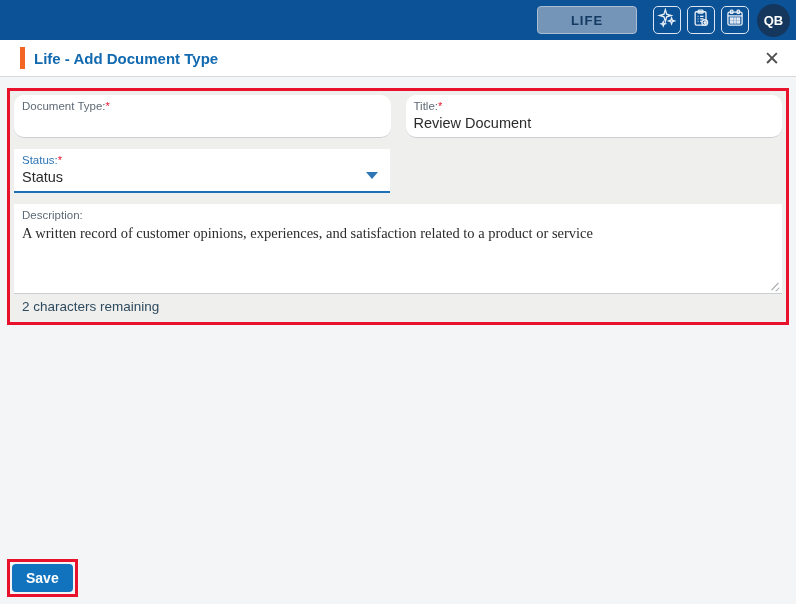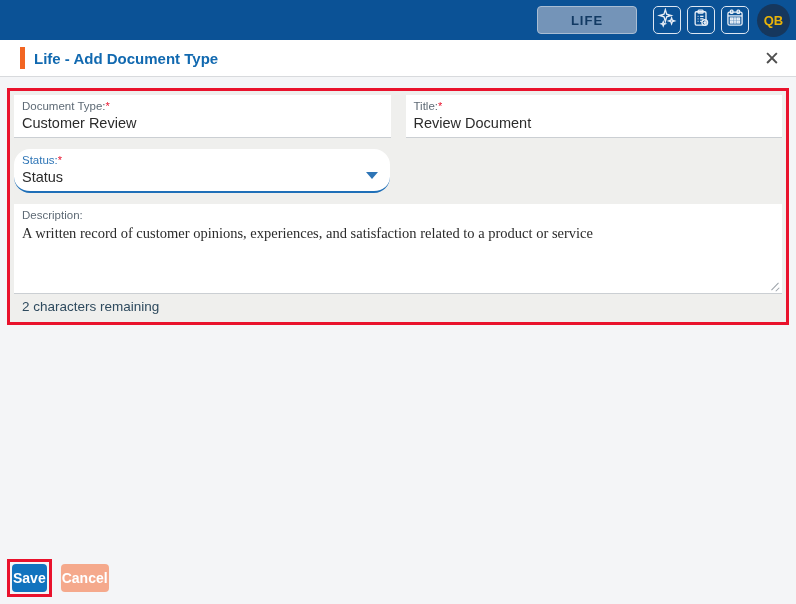--- a/index.html
+++ b/index.html
@@ -42,21 +42,21 @@
     display: flex; align-items: center; justify-content: center;
     margin-left: 6px;
     cursor: pointer;
     background: transparent;
   }
   .iconbtn svg { width: 20px; height: 20px; stroke: #E8EEF6; fill: none; stroke-width: 1.6; }
   .avatar {
     width: 33px; height: 33px;
     border-radius: 50%;
     background: #16375D;
-    color: #eab308;
+    color: #ffffff;
     font-size: 13px;
     font-weight: bold;
     display: flex; align-items: center; justify-content: center;
     margin-left: 8px;
     cursor: pointer;
   }
 
   
   .header {
     height: 37px;
@@ -94,21 +94,21 @@
     border: 3px solid #E9122C;
     background: #EFEFED;
     padding: 4px 4px 6px 4px;
   }
   .form-row { display: flex; gap: 15px; }
   .field {
     background: #FFFFFF;
     border-bottom: 1px solid #CBCFD3;
     padding: 4px 8px 3px 8px;
   }
-  .field.grow { flex: 1 1 0; }
+  .field.grow { flex: 1 1 0; border-radius: 10px; }
   .field-label {
     font-size: 11.5px;
     color: #5E6A75;
     line-height: 14px;
   }
   .field-label.focused { color: #2E75B6; }
   .req { color: #E9122C; font-size: 11px; vertical-align: top; }
   .field-value {
     width: 100%;
     border: none;
@@ -118,21 +118,20 @@
     color: #2B2B2B;
     background: transparent;
     padding: 2px 0 3px 0;
   }
   .row-gap { height: 11px; }
 
   .status-field {
     width: calc(50% - 8px);
     border-bottom: 2px solid #1F6FB8;
     position: relative;
-    border-radius: 16px;
   }
   .dd-arrow {
     position: absolute;
     right: 12px; bottom: 12px;
     width: 0; height: 0;
     border-left: 6px solid transparent;
     border-right: 6px solid transparent;
     border-top: 7px solid #2E75B6;
     cursor: pointer;
   }
@@ -186,21 +185,21 @@
     padding: 2px;
     display: inline-block;
   }
   .btn {
     border: none;
     border-radius: 4px;
     font-family: "Liberation Sans", "DejaVu Sans", sans-serif;
     font-size: 14px;
     font-weight: bold;
     color: #FFFFFF;
-    padding: 6px 1px;
+    padding: 6px 14px;
     cursor: pointer;
   }
   .btn-save { background: #1173BE; }
   .btn-cancel { background: #F5A98C; margin-left: 9px; }
 </style>
 </head>
 <body>
 
 <div class="topbar">
   <div class="app-btn">LIFE</div>
@@ -259,21 +258,20 @@
   <div class="close-x">✕</div>
 </div>
 
 <div class="main">
 
   <div class="form-panel">
 
     <div class="form-row">
       <div class="field grow">
         <div class="field-label"><span>Document Type:</span><sup class="req">*</sup></div>
-        <input class="field-value" type="text" value="Customer Review" style="">
       </div>
       <div class="field grow">
         <div class="field-label"><span>Title:</span><sup class="req">*</sup></div>
         <input class="field-value" type="text" value="Review Document" style="">
       </div>
     </div>
 
     <div class="row-gap"></div>
 
     <div class="field status-field">
@@ -292,16 +290,15 @@
 
     <div class="chars-remaining">2 characters remaining</div>
   </div>
 
   <div class="spacer"></div>
 
   <div class="actions">
     <span class="save-annotation">
       <button class="btn btn-save">Save</button>
     </span>
-    <button class="btn btn-cancel">Cancel</button>
   </div>
 
 </div>
 
 </body></html>

